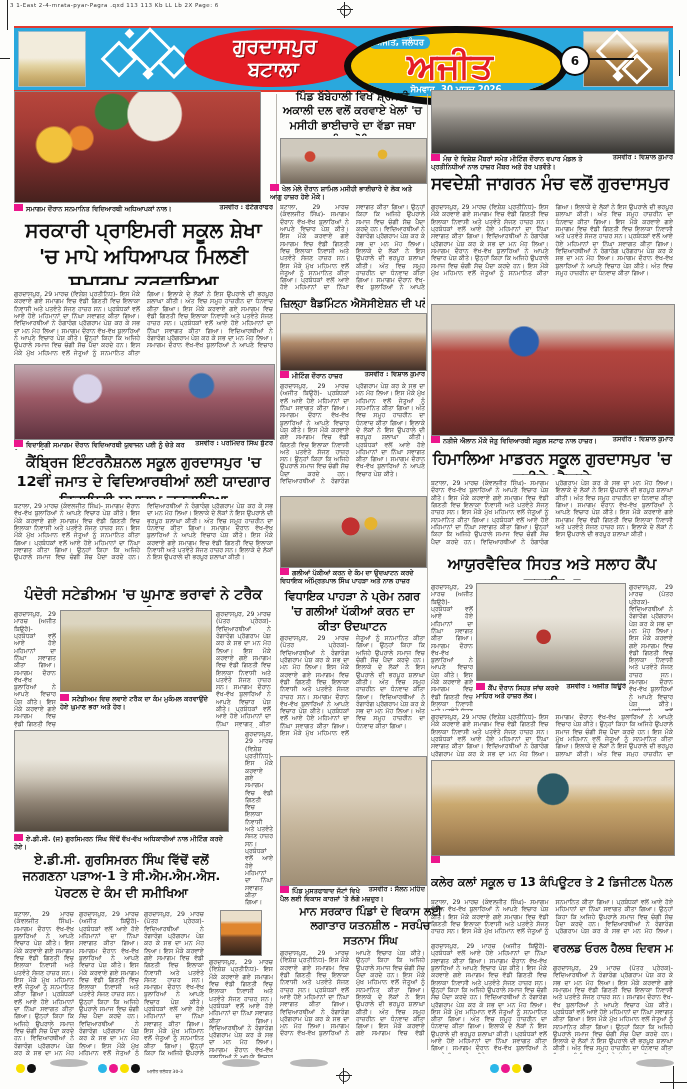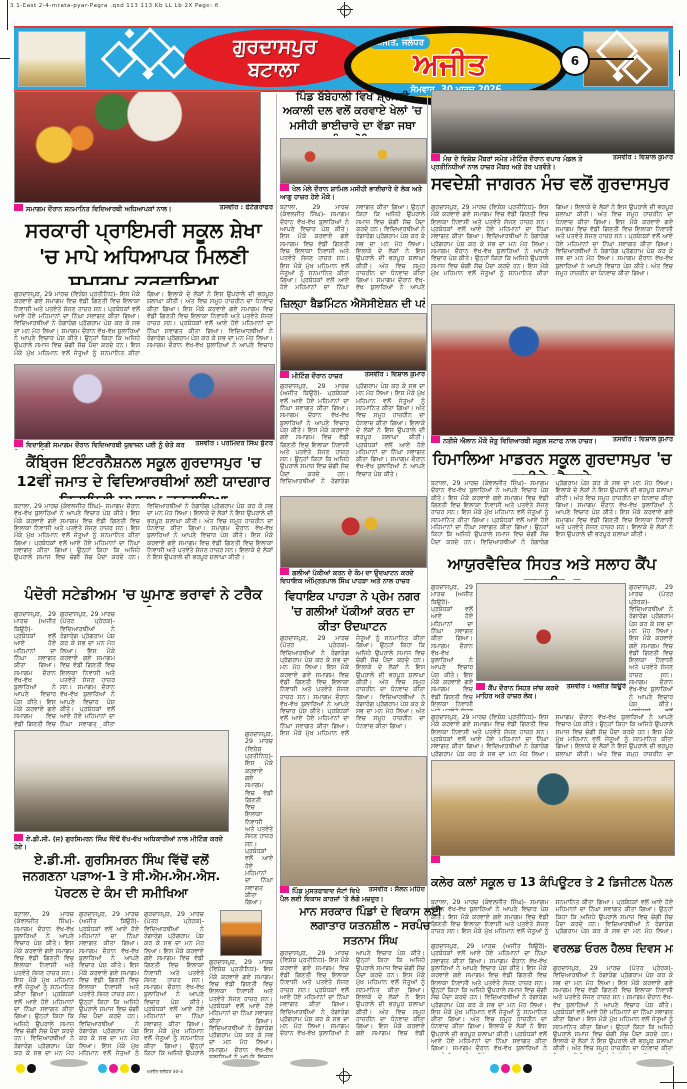--- a/index.html
+++ b/index.html
@@ -23,21 +23,21 @@
   .dia-s{background:#fff;border:0;transform:rotate(45deg);}
   .mh-rule{top:30px;height:2px;background:#111;}
   .red-oval{left:170px;top:1px;width:180px;height:58px;background:#e41d25;border-radius:50%;
             color:#fff;font-weight:bold;text-align:center;line-height:1.15;
             display:flex;flex-direction:column;justify-content:center;
             font-size:20px;text-shadow:1px 1px 0 #7a0d10;transform:skewX(-4deg);}
   .black-oval{left:330px;top:-2px;width:210px;height:66px;background:#f8c601;border:7px solid #0d0d0d;
               border-radius:50%;overflow:hidden;}
   .mh-top-label{position:absolute;left:18px;top:3px;font-size:8.5px;font-weight:bold;color:#fff;
                 background:#2aa8dd;padding:1px 6px;border-radius:6px;}
-  .mh-name{position:absolute;left:0;right:12px;top:13px;text-align:center;font-size:30px;font-weight:bold;
+  .mh-name{position:absolute;left:0;right:12px;top:13px;text-align:center;font-size:35px;font-weight:bold;
            color:#e41d25;text-shadow:-1px -1px 0 #fff,1px -1px 0 #fff,-1px 1px 0 #fff,1px 1px 0 #fff;}
   .mh-date{position:absolute;left:14px;right:14px;bottom:3px;font-size:8.5px;font-weight:bold;color:#fff;
            background:#2aa8dd;text-align:center;border-radius:6px;padding:1px 0;}
   .page-circle{left:546px;top:18px;width:26px;height:26px;background:#fff;border:2px solid #0d0d0d;
                border-radius:50%;text-align:center;font-size:12px;font-weight:bold;color:#111;line-height:26px;}
   
   .vrule{width:1px;background:#b9b5ae;}
   .hl{font-weight:bold;color:#0e0e0e;text-align:center;overflow:hidden;line-height:1.3;}
   .body-txt{font-size:6.2px;line-height:1.18;text-align:justify;color:#1d1d1d;overflow:hidden;}
   .cols2{column-count:2;column-gap:7px;}
@@ -140,20 +140,26 @@
   <div class="abs ph ph-farewell" style="left:14px;top:364px;width:259px;height:74px;"></div>
   <div class="abs cap" style="left:14px;top:440px;width:259px;height:10px;">
     <span class="mark"></span><span class="credit">ਤਸਵੀਰ : ਪਰਮਿੰਦਰ ਸਿੰਘ ਬੁੱਟਰ</span><span>ਵਿਦਾਇਗੀ ਸਮਾਗਮ ਦੌਰਾਨ ਵਿਦਿਆਰਥੀ ਯੁਵਾਜਨ ਪਈ ਨੂੰ ਚੇਤੇ ਕਰ ਰਿਹਾ ਸਮਾਂ ਹੈ।</span>
   </div>
   <div class="abs hl" style="left:14px;top:453px;width:259px;height:46px;font-size:14.5px;">ਕੈਂਬ੍ਰਿਜ ਇੰਟਰਨੈਸ਼ਨਲ ਸਕੂਲ ਗੁਰਦਾਸਪੁਰ 'ਚ 12ਵੀਂ ਜਮਾਤ ਦੇ ਵਿਦਿਆਰਥੀਆਂ ਲਈ ਯਾਦਗਾਰ ਵਿਦਾਇਗੀ ਸਮਾਗਮ ਕਰਵਾਇਆ</div>
   <div class="abs body-txt cols2" style="left:14px;top:502px;width:259px;height:80px;">ਬਟਾਲਾ, 29 ਮਾਰਚ (ਕੰਵਲਜੀਤ ਸਿੰਘ)- ਸਮਾਗਮ ਦੌਰਾਨ ਵੱਖ-ਵੱਖ ਬੁਲਾਰਿਆਂ ਨੇ ਆਪਣੇ ਵਿਚਾਰ ਪੇਸ਼ ਕੀਤੇ। ਇਸ ਮੌਕੇ ਕਰਵਾਏ ਗਏ ਸਮਾਗਮ ਵਿਚ ਵੱਡੀ ਗਿਣਤੀ ਵਿਚ ਇਲਾਕਾ ਨਿਵਾਸੀ ਅਤੇ ਪਤਵੰਤੇ ਸੱਜਣ ਹਾਜ਼ਰ ਸਨ। ਇਸ ਮੌਕੇ ਮੁੱਖ ਮਹਿਮਾਨ ਵਲੋਂ ਜੇਤੂਆਂ ਨੂੰ ਸਨਮਾਨਿਤ ਕੀਤਾ ਗਿਆ। ਪ੍ਰਬੰਧਕਾਂ ਵਲੋਂ ਆਏ ਹੋਏ ਮਹਿਮਾਨਾਂ ਦਾ ਨਿੱਘਾ ਸਵਾਗਤ ਕੀਤਾ ਗਿਆ। ਉਨ੍ਹਾਂ ਕਿਹਾ ਕਿ ਅਜਿਹੇ ਉਪਰਾਲੇ ਸਮਾਜ ਵਿਚ ਚੰਗੀ ਸੋਚ ਪੈਦਾ ਕਰਦੇ ਹਨ। ਵਿਦਿਆਰਥੀਆਂ ਨੇ ਰੰਗਾਰੰਗ ਪ੍ਰੋਗਰਾਮ ਪੇਸ਼ ਕਰ ਕੇ ਸਭ ਦਾ ਮਨ ਮੋਹ ਲਿਆ। ਇਲਾਕੇ ਦੇ ਲੋਕਾਂ ਨੇ ਇਸ ਉਪਰਾਲੇ ਦੀ ਭਰਪੂਰ ਸ਼ਲਾਘਾ ਕੀਤੀ। ਅੰਤ ਵਿਚ ਸਮੂਹ ਹਾਜ਼ਰੀਨ ਦਾ ਧੰਨਵਾਦ ਕੀਤਾ ਗਿਆ। ਸਮਾਗਮ ਦੌਰਾਨ ਵੱਖ-ਵੱਖ ਬੁਲਾਰਿਆਂ ਨੇ ਆਪਣੇ ਵਿਚਾਰ ਪੇਸ਼ ਕੀਤੇ। ਇਸ ਮੌਕੇ ਕਰਵਾਏ ਗਏ ਸਮਾਗਮ ਵਿਚ ਵੱਡੀ ਗਿਣਤੀ ਵਿਚ ਇਲਾਕਾ ਨਿਵਾਸੀ ਅਤੇ ਪਤਵੰਤੇ ਸੱਜਣ ਹਾਜ਼ਰ ਸਨ। ਇਲਾਕੇ ਦੇ ਲੋਕਾਂ ਨੇ ਇਸ ਉਪਰਾਲੇ ਦੀ ਭਰਪੂਰ ਸ਼ਲਾਘਾ ਕੀਤੀ।</div>
 
   <div class="abs hl" style="left:14px;top:585px;width:259px;height:22px;font-size:14.5px;">ਪੰਦੋਰੀ ਸਟੇਡੀਅਮ 'ਚ ਘੁਮਾਣ ਭਰਾਵਾਂ ਨੇ ਟਰੈਕ ਬਣਵਾਇਆ</div>
   <div class="abs flexrow" style="left:14px;top:610px;width:259px;height:118px;">
     <div class="body-txt" style="width:42px;height:118px;margin-right:4px;">ਗੁਰਦਾਸਪੁਰ, 29 ਮਾਰਚ (ਅਜੀਤ ਬਿਊਰੋ)- ਪ੍ਰਬੰਧਕਾਂ ਵਲੋਂ ਆਏ ਹੋਏ ਮਹਿਮਾਨਾਂ ਦਾ ਨਿੱਘਾ ਸਵਾਗਤ ਕੀਤਾ ਗਿਆ। ਸਮਾਗਮ ਦੌਰਾਨ ਵੱਖ-ਵੱਖ ਬੁਲਾਰਿਆਂ ਨੇ ਆਪਣੇ ਵਿਚਾਰ ਪੇਸ਼ ਕੀਤੇ। ਇਸ ਮੌਕੇ ਕਰਵਾਏ ਗਏ ਸਮਾਗਮ ਵਿਚ ਵੱਡੀ ਗਿਣਤੀ ਵਿਚ ਇਲਾਕਾ ਨਿਵਾਸੀ ਅਤੇ ਪਤਵੰਤੇ ਸੱਜਣ ਹਾਜ਼ਰ ਸਨ। ਉਨ੍ਹਾਂ ਕਿਹਾ ਕਿ ਅਜਿਹੇ ਉਪਰਾਲੇ ਸਮਾਜ ਵਿਚ ਚੰਗੀ ਸੋਚ ਪੈਦਾ ਕਰਦੇ ਹਨ। ਵਿਦਿਆਰਥੀਆਂ ਨੇ ਰੰਗਾਰੰਗ ਪ੍ਰੋਗਰਾਮ ਪੇਸ਼ ਕਰ ਕੇ ਸਭ ਦਾ ਮਨ ਮੋਹ ਲਿਆ। ਇਸ ਮੌਕੇ ਮੁੱਖ ਮਹਿਮਾਨ ਵਲੋਂ ਜੇਤੂਆਂ ਨੂੰ ਸਨਮਾਨਿਤ ਕੀਤਾ ਗਿਆ। ਅੰਤ ਵਿਚ ਸਮੂਹ ਹਾਜ਼ਰੀਨ ਦਾ ਧੰਨਵਾਦ ਕੀਤਾ ਗਿਆ। ਇਲਾਕੇ ਦੇ ਲੋਕਾਂ ਨੇ ਇਸ ਉਪਰਾਲੇ ਦੀ ਭਰਪੂਰ ਸ਼ਲਾਘਾ ਕੀਤੀ। ਪ੍ਰਬੰਧਕਾਂ ਵਲੋਂ ਆਏ ਹੋਏ ਮਹਿਮਾਨਾਂ ਦਾ ਨਿੱਘਾ ਸਵਾਗਤ ਕੀਤਾ ਗਿਆ। ਸਮਾਗਮ ਦੌਰਾਨ ਵੱਖ-ਵੱਖ ਬੁਲਾਰਿਆਂ ਨੇ ਆਪਣੇ ਵਿਚਾਰ ਪੇਸ਼ ਕੀਤੇ।</div>
+    <div style="width:152px;margin-right:4px;">
+      <div class="ph ph-field" style="width:150px;height:80px;"></div>
+      <div class="cap" style="height:34px;margin-top:2px;">
+        <span class="mark"></span><span>ਸਟੇਡੀਅਮ ਵਿਚ ਲਵਾਏ ਟਰੈਕ ਦਾ ਕੰਮ ਮੁਕੰਮਲ ਕਰਵਾਉਂਦੇ ਹੋਏ ਘੁਮਾਣ ਭਰਾ ਅਤੇ ਹੋਰ।</span>
+      </div>
+    </div>
     <div class="body-txt" style="width:55px;height:118px;">ਗੁਰਦਾਸਪੁਰ, 29 ਮਾਰਚ (ਪੱਤਰ ਪ੍ਰੇਰਕ)- ਵਿਦਿਆਰਥੀਆਂ ਨੇ ਰੰਗਾਰੰਗ ਪ੍ਰੋਗਰਾਮ ਪੇਸ਼ ਕਰ ਕੇ ਸਭ ਦਾ ਮਨ ਮੋਹ ਲਿਆ। ਇਸ ਮੌਕੇ ਕਰਵਾਏ ਗਏ ਸਮਾਗਮ ਵਿਚ ਵੱਡੀ ਗਿਣਤੀ ਵਿਚ ਇਲਾਕਾ ਨਿਵਾਸੀ ਅਤੇ ਪਤਵੰਤੇ ਸੱਜਣ ਹਾਜ਼ਰ ਸਨ। ਸਮਾਗਮ ਦੌਰਾਨ ਵੱਖ-ਵੱਖ ਬੁਲਾਰਿਆਂ ਨੇ ਆਪਣੇ ਵਿਚਾਰ ਪੇਸ਼ ਕੀਤੇ। ਪ੍ਰਬੰਧਕਾਂ ਵਲੋਂ ਆਏ ਹੋਏ ਮਹਿਮਾਨਾਂ ਦਾ ਨਿੱਘਾ ਸਵਾਗਤ ਕੀਤਾ ਗਿਆ। ਇਸ ਮੌਕੇ ਮੁੱਖ ਮਹਿਮਾਨ ਵਲੋਂ ਜੇਤੂਆਂ ਨੂੰ ਸਨਮਾਨਿਤ ਕੀਤਾ ਗਿਆ। ਉਨ੍ਹਾਂ ਕਿਹਾ ਕਿ ਅਜਿਹੇ ਉਪਰਾਲੇ ਸਮਾਜ ਵਿਚ ਚੰਗੀ ਸੋਚ ਪੈਦਾ ਕਰਦੇ ਹਨ। ਇਲਾਕੇ ਦੇ ਲੋਕਾਂ ਨੇ ਇਸ ਉਪਰਾਲੇ ਦੀ ਭਰਪੂਰ ਸ਼ਲਾਘਾ ਕੀਤੀ। ਅੰਤ ਵਿਚ ਸਮੂਹ ਹਾਜ਼ਰੀਨ ਦਾ ਧੰਨਵਾਦ ਕੀਤਾ ਗਿਆ। ਵਿਦਿਆਰਥੀਆਂ ਨੇ ਰੰਗਾਰੰਗ ਪ੍ਰੋਗਰਾਮ ਪੇਸ਼ ਕਰ ਕੇ ਸਭ ਦਾ ਮਨ ਮੋਹ ਲਿਆ। ਅੰਤ ਵਿਚ ਸਮੂਹ ਹਾਜ਼ਰੀਨ ਦਾ ਧੰਨਵਾਦ ਕੀਤਾ ਗਿਆ।</div>
   </div>
 
   <div class="abs flexrow" style="left:14px;top:730px;width:259px;height:176px;">
     <div style="width:215px;margin-right:16px;">
       <div class="ph ph-meeting" style="width:213px;height:100px;"></div>
       <div class="cap" style="height:18px;margin-top:2px;">
         <span class="mark"></span><span>ਏ.ਡੀ.ਸੀ. (ਜ) ਗੁਰਸਿਮਰਨ ਸਿੰਘ ਵਿੱਢੋਂ ਵੱਖ-ਵੱਖ ਅਧਿਕਾਰੀਆਂ ਨਾਲ ਮੀਟਿੰਗ ਕਰਦੇ ਹੋਏ।</span>
       </div>
       <div class="hl" style="height:52px;font-size:12.5px;">ਏ.ਡੀ.ਸੀ. ਗੁਰਸਿਮਰਨ ਸਿੰਘ ਵਿੱਢੋਂ ਵਲੋਂ ਜਨਗਣਨਾ ਪੜਾਅ-1 ਤੇ ਸੀ.ਐਮ.ਐਮ.ਐਸ. ਪੋਰਟਲ ਦੇ ਕੰਮ ਦੀ ਸਮੀਖਿਆ</div>
@@ -165,21 +171,21 @@
     <div class="body-txt" style="width:60px;height:146px;margin-right:5px;">ਗੁਰਦਾਸਪੁਰ, 29 ਮਾਰਚ (ਅਜੀਤ ਬਿਊਰੋ)- ਪ੍ਰਬੰਧਕਾਂ ਵਲੋਂ ਆਏ ਹੋਏ ਮਹਿਮਾਨਾਂ ਦਾ ਨਿੱਘਾ ਸਵਾਗਤ ਕੀਤਾ ਗਿਆ। ਸਮਾਗਮ ਦੌਰਾਨ ਵੱਖ-ਵੱਖ ਬੁਲਾਰਿਆਂ ਨੇ ਆਪਣੇ ਵਿਚਾਰ ਪੇਸ਼ ਕੀਤੇ। ਇਸ ਮੌਕੇ ਕਰਵਾਏ ਗਏ ਸਮਾਗਮ ਵਿਚ ਵੱਡੀ ਗਿਣਤੀ ਵਿਚ ਇਲਾਕਾ ਨਿਵਾਸੀ ਅਤੇ ਪਤਵੰਤੇ ਸੱਜਣ ਹਾਜ਼ਰ ਸਨ। ਉਨ੍ਹਾਂ ਕਿਹਾ ਕਿ ਅਜਿਹੇ ਉਪਰਾਲੇ ਸਮਾਜ ਵਿਚ ਚੰਗੀ ਸੋਚ ਪੈਦਾ ਕਰਦੇ ਹਨ। ਵਿਦਿਆਰਥੀਆਂ ਨੇ ਰੰਗਾਰੰਗ ਪ੍ਰੋਗਰਾਮ ਪੇਸ਼ ਕਰ ਕੇ ਸਭ ਦਾ ਮਨ ਮੋਹ ਲਿਆ। ਇਸ ਮੌਕੇ ਮੁੱਖ ਮਹਿਮਾਨ ਵਲੋਂ ਜੇਤੂਆਂ ਨੂੰ ਸਨਮਾਨਿਤ ਕੀਤਾ ਗਿਆ। ਅੰਤ ਵਿਚ ਸਮੂਹ ਹਾਜ਼ਰੀਨ ਦਾ ਧੰਨਵਾਦ ਕੀਤਾ ਗਿਆ। ਇਲਾਕੇ ਦੇ ਲੋਕਾਂ ਨੇ ਇਸ ਉਪਰਾਲੇ ਦੀ ਭਰਪੂਰ ਸ਼ਲਾਘਾ ਕੀਤੀ। ਪ੍ਰਬੰਧਕਾਂ ਵਲੋਂ ਆਏ ਹੋਏ ਮਹਿਮਾਨਾਂ ਦਾ ਨਿੱਘਾ ਸਵਾਗਤ ਕੀਤਾ ਗਿਆ। ਸਮਾਗਮ ਦੌਰਾਨ ਵੱਖ-ਵੱਖ ਬੁਲਾਰਿਆਂ ਨੇ ਆਪਣੇ ਵਿਚਾਰ ਪੇਸ਼ ਕੀਤੇ।</div>
     <div class="body-txt" style="width:60px;height:146px;margin-right:5px;">ਗੁਰਦਾਸਪੁਰ, 29 ਮਾਰਚ (ਪੱਤਰ ਪ੍ਰੇਰਕ)- ਵਿਦਿਆਰਥੀਆਂ ਨੇ ਰੰਗਾਰੰਗ ਪ੍ਰੋਗਰਾਮ ਪੇਸ਼ ਕਰ ਕੇ ਸਭ ਦਾ ਮਨ ਮੋਹ ਲਿਆ। ਇਸ ਮੌਕੇ ਕਰਵਾਏ ਗਏ ਸਮਾਗਮ ਵਿਚ ਵੱਡੀ ਗਿਣਤੀ ਵਿਚ ਇਲਾਕਾ ਨਿਵਾਸੀ ਅਤੇ ਪਤਵੰਤੇ ਸੱਜਣ ਹਾਜ਼ਰ ਸਨ। ਸਮਾਗਮ ਦੌਰਾਨ ਵੱਖ-ਵੱਖ ਬੁਲਾਰਿਆਂ ਨੇ ਆਪਣੇ ਵਿਚਾਰ ਪੇਸ਼ ਕੀਤੇ। ਪ੍ਰਬੰਧਕਾਂ ਵਲੋਂ ਆਏ ਹੋਏ ਮਹਿਮਾਨਾਂ ਦਾ ਨਿੱਘਾ ਸਵਾਗਤ ਕੀਤਾ ਗਿਆ। ਇਸ ਮੌਕੇ ਮੁੱਖ ਮਹਿਮਾਨ ਵਲੋਂ ਜੇਤੂਆਂ ਨੂੰ ਸਨਮਾਨਿਤ ਕੀਤਾ ਗਿਆ। ਉਨ੍ਹਾਂ ਕਿਹਾ ਕਿ ਅਜਿਹੇ ਉਪਰਾਲੇ ਸਮਾਜ ਵਿਚ ਚੰਗੀ ਸੋਚ ਪੈਦਾ ਕਰਦੇ ਹਨ। ਇਲਾਕੇ ਦੇ ਲੋਕਾਂ ਨੇ ਇਸ ਉਪਰਾਲੇ ਦੀ ਭਰਪੂਰ ਸ਼ਲਾਘਾ ਕੀਤੀ। ਅੰਤ ਵਿਚ ਸਮੂਹ ਹਾਜ਼ਰੀਨ ਦਾ ਧੰਨਵਾਦ ਕੀਤਾ ਗਿਆ। ਵਿਦਿਆਰਥੀਆਂ ਨੇ ਰੰਗਾਰੰਗ ਪ੍ਰੋਗਰਾਮ ਪੇਸ਼ ਕਰ ਕੇ ਸਭ ਦਾ ਮਨ ਮੋਹ ਲਿਆ। ਅੰਤ ਵਿਚ ਸਮੂਹ ਹਾਜ਼ਰੀਨ ਦਾ ਧੰਨਵਾਦ ਕੀਤਾ ਗਿਆ।</div>
     <div style="width:64px;">
       <div class="ph ph-portrait" style="width:40px;height:44px;margin:0 auto 2px auto;"></div>
       <div class="body-txt" style="height:100px;">ਗੁਰਦਾਸਪੁਰ, 29 ਮਾਰਚ (ਵਿਸ਼ੇਸ਼ ਪ੍ਰਤੀਨਿਧ)- ਇਸ ਮੌਕੇ ਕਰਵਾਏ ਗਏ ਸਮਾਗਮ ਵਿਚ ਵੱਡੀ ਗਿਣਤੀ ਵਿਚ ਇਲਾਕਾ ਨਿਵਾਸੀ ਅਤੇ ਪਤਵੰਤੇ ਸੱਜਣ ਹਾਜ਼ਰ ਸਨ। ਪ੍ਰਬੰਧਕਾਂ ਵਲੋਂ ਆਏ ਹੋਏ ਮਹਿਮਾਨਾਂ ਦਾ ਨਿੱਘਾ ਸਵਾਗਤ ਕੀਤਾ ਗਿਆ। ਵਿਦਿਆਰਥੀਆਂ ਨੇ ਰੰਗਾਰੰਗ ਪ੍ਰੋਗਰਾਮ ਪੇਸ਼ ਕਰ ਕੇ ਸਭ ਦਾ ਮਨ ਮੋਹ ਲਿਆ। ਸਮਾਗਮ ਦੌਰਾਨ ਵੱਖ-ਵੱਖ ਬੁਲਾਰਿਆਂ ਨੇ ਆਪਣੇ ਵਿਚਾਰ ਪੇਸ਼ ਕੀਤੇ। ਉਨ੍ਹਾਂ ਕਿਹਾ ਕਿ ਅਜਿਹੇ ਉਪਰਾਲੇ ਸਮਾਜ ਵਿਚ ਚੰਗੀ ਸੋਚ ਪੈਦਾ ਕਰਦੇ ਹਨ। ਇਸ ਮੌਕੇ ਮੁੱਖ ਮਹਿਮਾਨ ਵਲੋਂ ਜੇਤੂਆਂ ਨੂੰ ਸਨਮਾਨਿਤ ਕੀਤਾ ਗਿਆ। ਇਲਾਕੇ ਦੇ ਲੋਕਾਂ ਨੇ ਇਸ ਉਪਰਾਲੇ ਦੀ ਭਰਪੂਰ ਸ਼ਲਾਘਾ ਕੀਤੀ। ਅੰਤ ਵਿਚ ਸਮੂਹ ਹਾਜ਼ਰੀਨ ਦਾ ਧੰਨਵਾਦ ਕੀਤਾ ਗਿਆ। ਇਸ ਮੌਕੇ ਕਰਵਾਏ ਗਏ ਸਮਾਗਮ ਵਿਚ ਵੱਡੀ ਗਿਣਤੀ ਵਿਚ ਇਲਾਕਾ ਨਿਵਾਸੀ ਅਤੇ ਪਤਵੰਤੇ ਸੱਜਣ ਹਾਜ਼ਰ ਸਨ। ਪ੍ਰਬੰਧਕਾਂ ਵਲੋਂ ਆਏ ਹੋਏ ਮਹਿਮਾਨਾਂ ਦਾ ਨਿੱਘਾ ਸਵਾਗਤ ਕੀਤਾ ਗਿਆ। ਵਿਦਿਆਰਥੀਆਂ ਨੇ ਰੰਗਾਰੰਗ ਪ੍ਰੋਗਰਾਮ ਪੇਸ਼ ਕਰ ਕੇ ਸਭ ਦਾ ਮਨ ਮੋਹ ਲਿਆ। ਸਮਾਗਮ ਦੌਰਾਨ ਵੱਖ-ਵੱਖ ਬੁਲਾਰਿਆਂ ਨੇ ਆਪਣੇ ਵਿਚਾਰ ਪੇਸ਼ ਕੀਤੇ। ਅੰਤ ਵਿਚ ਸਮੂਹ ਹਾਜ਼ਰੀਨ ਦਾ ਧੰਨਵਾਦ ਕੀਤਾ ਗਿਆ।</div>
     </div>
   </div>
 
   <div class="abs hl" style="left:280px;top:90px;width:145px;height:46px;font-size:11px;">ਪਿੰਡ ਬੱਬੇਹਾਲੀ ਵਿਖੇ ਸ਼੍ਰੋਮਣੀ ਅਕਾਲੀ ਦਲ ਵਲੋਂ ਕਰਵਾਏ ਖੇਲਾਂ 'ਚ ਮਸੀਹੀ ਭਾਈਚਾਰੇ ਦਾ ਵੱਡਾ ਜਥਾ ਸ਼ਾਮਿਲ ਹੋਇਆ</div>
   <div class="abs ph ph-crowd" style="left:280px;top:138px;width:145px;height:44px;"></div>
-  <div class="abs cap" style="left:280px;top:184px;width:145px;height:17px;">
+  <div class="abs cap" style="left:270px;top:184px;width:145px;height:17px;">
     <span class="mark"></span><span>ਖੇਲ ਮੇਲੇ ਦੌਰਾਨ ਸ਼ਾਮਿਲ ਮਸੀਹੀ ਭਾਈਚਾਰੇ ਦੇ ਲੋਕ ਅਤੇ ਆਗੂ ਹਾਜ਼ਰ ਹੋਏ ਮੌਕੇ।</span>
   </div>
   <div class="abs body-txt cols2" style="left:280px;top:203px;width:145px;height:92px;">ਬਟਾਲਾ, 29 ਮਾਰਚ (ਕੰਵਲਜੀਤ ਸਿੰਘ)- ਸਮਾਗਮ ਦੌਰਾਨ ਵੱਖ-ਵੱਖ ਬੁਲਾਰਿਆਂ ਨੇ ਆਪਣੇ ਵਿਚਾਰ ਪੇਸ਼ ਕੀਤੇ। ਇਸ ਮੌਕੇ ਕਰਵਾਏ ਗਏ ਸਮਾਗਮ ਵਿਚ ਵੱਡੀ ਗਿਣਤੀ ਵਿਚ ਇਲਾਕਾ ਨਿਵਾਸੀ ਅਤੇ ਪਤਵੰਤੇ ਸੱਜਣ ਹਾਜ਼ਰ ਸਨ। ਇਸ ਮੌਕੇ ਮੁੱਖ ਮਹਿਮਾਨ ਵਲੋਂ ਜੇਤੂਆਂ ਨੂੰ ਸਨਮਾਨਿਤ ਕੀਤਾ ਗਿਆ। ਪ੍ਰਬੰਧਕਾਂ ਵਲੋਂ ਆਏ ਹੋਏ ਮਹਿਮਾਨਾਂ ਦਾ ਨਿੱਘਾ ਸਵਾਗਤ ਕੀਤਾ ਗਿਆ। ਉਨ੍ਹਾਂ ਕਿਹਾ ਕਿ ਅਜਿਹੇ ਉਪਰਾਲੇ ਸਮਾਜ ਵਿਚ ਚੰਗੀ ਸੋਚ ਪੈਦਾ ਕਰਦੇ ਹਨ। ਵਿਦਿਆਰਥੀਆਂ ਨੇ ਰੰਗਾਰੰਗ ਪ੍ਰੋਗਰਾਮ ਪੇਸ਼ ਕਰ ਕੇ ਸਭ ਦਾ ਮਨ ਮੋਹ ਲਿਆ। ਇਲਾਕੇ ਦੇ ਲੋਕਾਂ ਨੇ ਇਸ ਉਪਰਾਲੇ ਦੀ ਭਰਪੂਰ ਸ਼ਲਾਘਾ ਕੀਤੀ। ਅੰਤ ਵਿਚ ਸਮੂਹ ਹਾਜ਼ਰੀਨ ਦਾ ਧੰਨਵਾਦ ਕੀਤਾ ਗਿਆ। ਸਮਾਗਮ ਦੌਰਾਨ ਵੱਖ-ਵੱਖ ਬੁਲਾਰਿਆਂ ਨੇ ਆਪਣੇ ਵਿਚਾਰ ਪੇਸ਼ ਕੀਤੇ। ਇਸ ਮੌਕੇ ਕਰਵਾਏ ਗਏ ਸਮਾਗਮ ਵਿਚ ਵੱਡੀ ਗਿਣਤੀ ਵਿਚ ਇਲਾਕਾ ਨਿਵਾਸੀ ਅਤੇ ਪਤਵੰਤੇ ਸੱਜਣ ਹਾਜ਼ਰ ਸਨ। ਇਲਾਕੇ ਦੇ ਲੋਕਾਂ ਨੇ ਇਸ ਉਪਰਾਲੇ ਦੀ ਭਰਪੂਰ ਸ਼ਲਾਘਾ ਕੀਤੀ।</div>
 
   <div class="abs hl" style="left:280px;top:297px;width:145px;height:14px;font-size:10.5px;white-space:nowrap;">ਜ਼ਿਲ੍ਹਾ ਬੈਡਮਿੰਟਨ ਐਸੋਸੀਏਸ਼ਨ ਦੀ ਪਲੇਠੀ ਮੀਟਿੰਗ</div>
   <div class="abs ph ph-badminton" style="left:280px;top:313px;width:145px;height:56px;"></div>
   <div class="abs cap" style="left:280px;top:371px;width:145px;height:9px;">
     <span class="mark"></span><span class="credit">ਤਸਵੀਰ : ਵਿਸ਼ਾਲ ਕੁਮਾਰ</span><span>ਮੀਟਿੰਗ ਦੌਰਾਨ ਹਾਜ਼ਰ ਐਸੋਸੀਏਸ਼ਨ ਦੇ ਅਹੁਦੇਦਾਰ।</span>
   </div>
   <div class="abs body-txt cols2" style="left:280px;top:382px;width:145px;height:112px;">ਗੁਰਦਾਸਪੁਰ, 29 ਮਾਰਚ (ਅਜੀਤ ਬਿਊਰੋ)- ਪ੍ਰਬੰਧਕਾਂ ਵਲੋਂ ਆਏ ਹੋਏ ਮਹਿਮਾਨਾਂ ਦਾ ਨਿੱਘਾ ਸਵਾਗਤ ਕੀਤਾ ਗਿਆ। ਸਮਾਗਮ ਦੌਰਾਨ ਵੱਖ-ਵੱਖ ਬੁਲਾਰਿਆਂ ਨੇ ਆਪਣੇ ਵਿਚਾਰ ਪੇਸ਼ ਕੀਤੇ। ਇਸ ਮੌਕੇ ਕਰਵਾਏ ਗਏ ਸਮਾਗਮ ਵਿਚ ਵੱਡੀ ਗਿਣਤੀ ਵਿਚ ਇਲਾਕਾ ਨਿਵਾਸੀ ਅਤੇ ਪਤਵੰਤੇ ਸੱਜਣ ਹਾਜ਼ਰ ਸਨ। ਉਨ੍ਹਾਂ ਕਿਹਾ ਕਿ ਅਜਿਹੇ ਉਪਰਾਲੇ ਸਮਾਜ ਵਿਚ ਚੰਗੀ ਸੋਚ ਪੈਦਾ ਕਰਦੇ ਹਨ। ਵਿਦਿਆਰਥੀਆਂ ਨੇ ਰੰਗਾਰੰਗ ਪ੍ਰੋਗਰਾਮ ਪੇਸ਼ ਕਰ ਕੇ ਸਭ ਦਾ ਮਨ ਮੋਹ ਲਿਆ। ਇਸ ਮੌਕੇ ਮੁੱਖ ਮਹਿਮਾਨ ਵਲੋਂ ਜੇਤੂਆਂ ਨੂੰ ਸਨਮਾਨਿਤ ਕੀਤਾ ਗਿਆ। ਅੰਤ ਵਿਚ ਸਮੂਹ ਹਾਜ਼ਰੀਨ ਦਾ ਧੰਨਵਾਦ ਕੀਤਾ ਗਿਆ। ਇਲਾਕੇ ਦੇ ਲੋਕਾਂ ਨੇ ਇਸ ਉਪਰਾਲੇ ਦੀ ਭਰਪੂਰ ਸ਼ਲਾਘਾ ਕੀਤੀ। ਪ੍ਰਬੰਧਕਾਂ ਵਲੋਂ ਆਏ ਹੋਏ ਮਹਿਮਾਨਾਂ ਦਾ ਨਿੱਘਾ ਸਵਾਗਤ ਕੀਤਾ ਗਿਆ। ਸਮਾਗਮ ਦੌਰਾਨ ਵੱਖ-ਵੱਖ ਬੁਲਾਰਿਆਂ ਨੇ ਆਪਣੇ ਵਿਚਾਰ ਪੇਸ਼ ਕੀਤੇ।</div>

